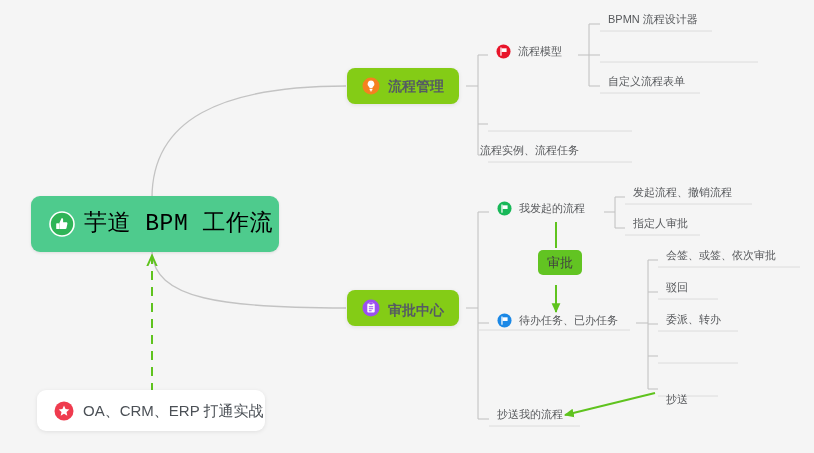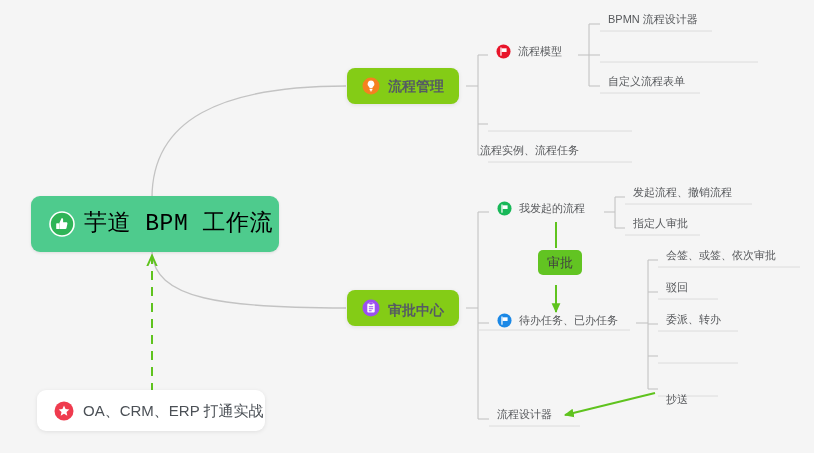--- a/index.html
+++ b/index.html
@@ -265,21 +265,21 @@
     <span class="txt">驳回</span>
   </div>
   <div class="leaf" style="left:658px;top:314px;text-align:center;">
     <span class="txt">委派、转办</span>
   </div>
   <div class="leaf" style="left:658px;top:394px;">
     <span class="txt">抄送</span>
   </div>
 
   <div class="leaf" style="left:489px;top:409px;">
-    <span class="txt">流程设计器</span>
+    <span class="txt">抄送我的流程</span>
   </div>
 
   <div class="note" style="left:37px;top:390px;width:228px;height:41px;">
     <span class="ico">
       <svg width="20" height="20" viewBox="0 0 20 20">
         <circle cx="10" cy="10" r="9.5" fill="#ef3b4e"></circle>
         <path d="M10 4.6 L11.55 8.05 L15.3 8.45 L12.5 10.95 L13.3 14.7
                  L10 12.8 L6.7 14.7 L7.5 10.95 L4.7 8.45 L8.45 8.05 Z" fill="#ffffff"></path>
       </svg>
     </span>

